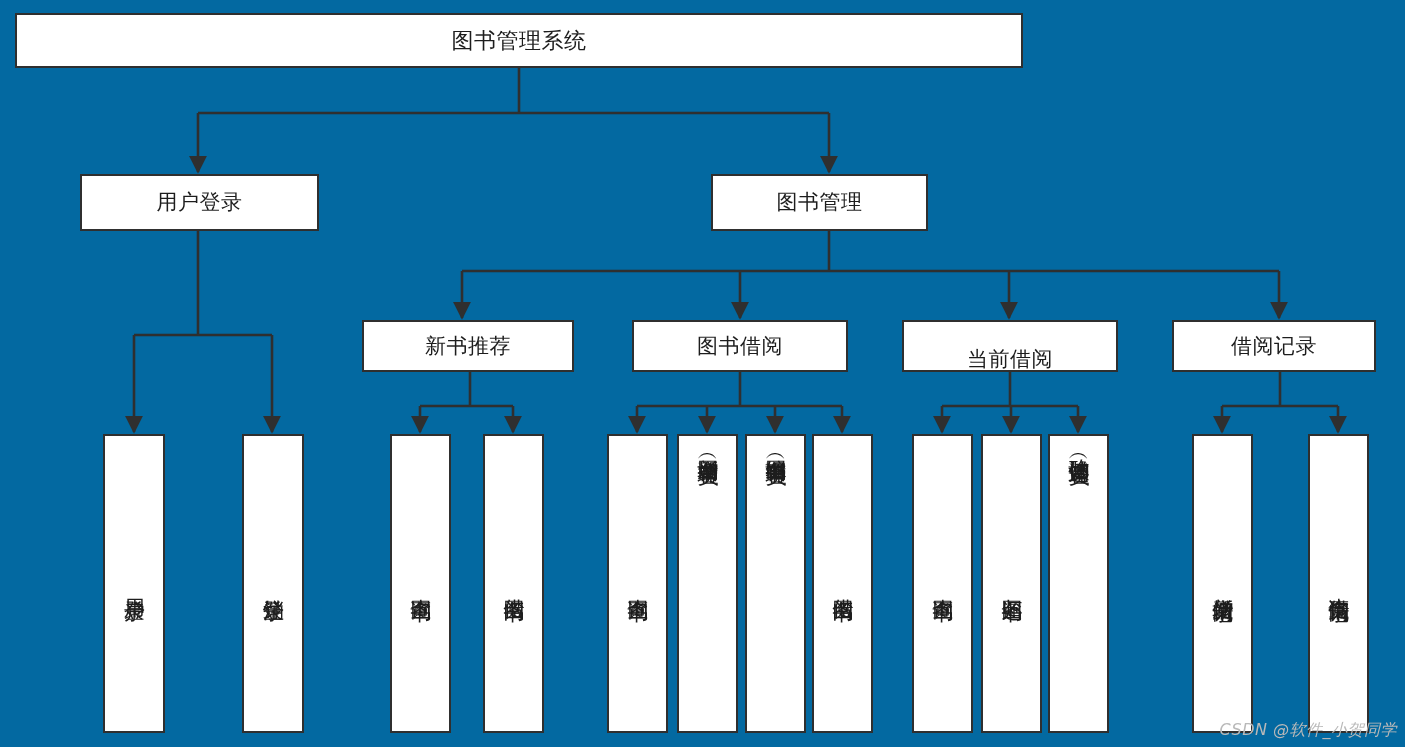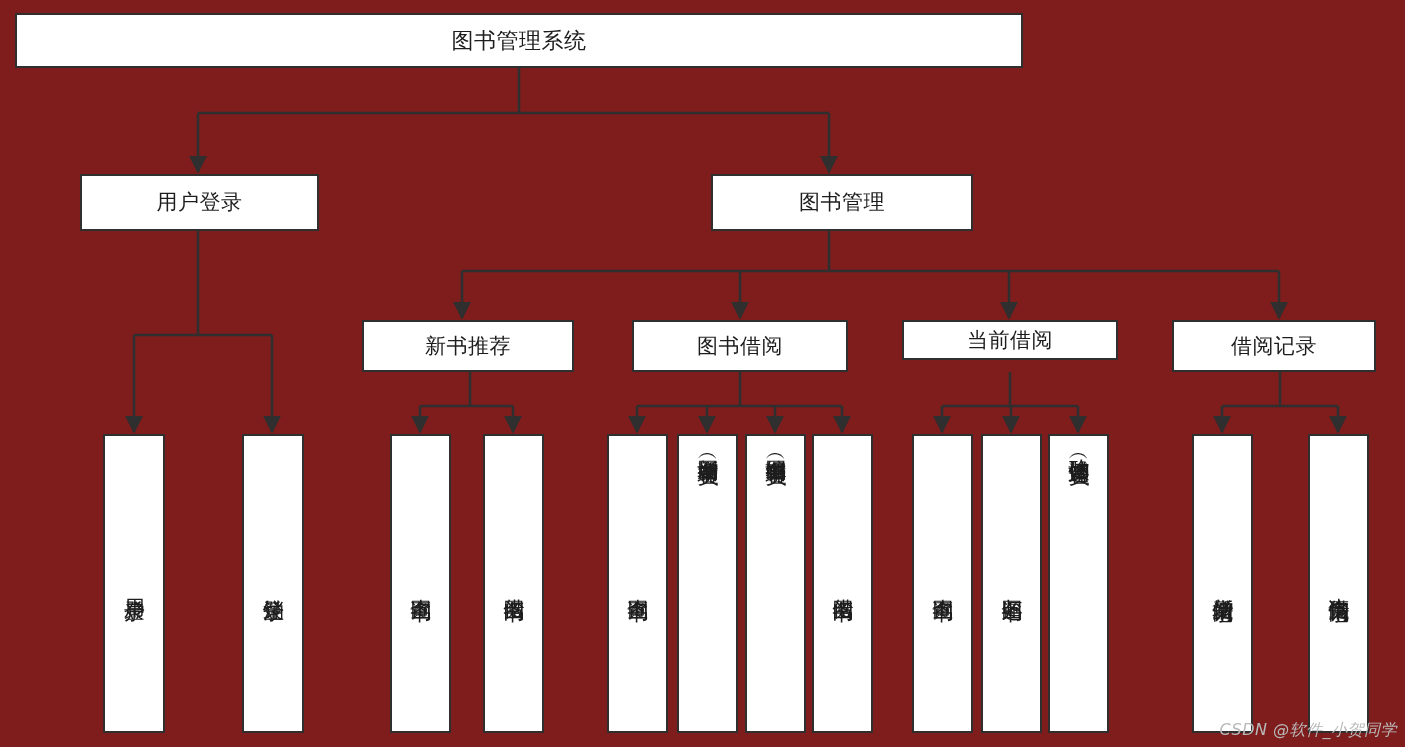--- a/index.html
+++ b/index.html
@@ -8,21 +8,21 @@
     padding: 0;
     background: #ffffff;
   }
   body {
     font-family: "DejaVu Sans", "Liberation Sans", sans-serif;
   }
   #diagram-root {
     position: relative;
     width: 1405px;
     height: 747px;
-    background: #7f1d1d;
+    background: #0369a1;
     overflow: hidden;
   }
   #edge-layer {
     position: absolute;
     left: 0;
     top: 0;
     width: 1405px;
     height: 747px;
     pointer-events: none;
   }
@@ -127,21 +127,21 @@
       </div>
       <div class="node horizontal" style="left: 80px; top: 174px; width: 239px; height: 57px;">
         <span>用户登录</span>
       </div>
       <div class="node vertical centered" style="left: 103px; top: 434px; width: 62px; height: 299px;">
         <span class="vlabel">用户登录</span>
       </div>
       <div class="node vertical centered" style="left: 242px; top: 434px; width: 62px; height: 299px;">
         <span class="vlabel">注销登录</span>
       </div>
-      <div class="node horizontal" style="left: 711px; top: 174px; width: 262px; height: 57px;">
+      <div class="node horizontal" style="left: 711px; top: 174px; width: 217px; height: 57px;">
         <span>图书管理</span>
       </div>
       <div class="node horizontal" style="left: 362px; top: 320px; width: 212px; height: 52px;">
         <span>新书推荐</span>
       </div>
       <div class="node vertical centered" style="left: 390px; top: 434px; width: 61px; height: 299px;">
         <span class="vlabel">查询图书</span>
       </div>
       <div class="node vertical centered" style="left: 483px; top: 434px; width: 61px; height: 299px;">
         <span class="vlabel">借阅图书</span>
@@ -154,21 +154,21 @@
       </div>
       <div class="node vertical" style="left: 677px; top: 434px; width: 61px; height: 299px;">
         <span class="vlabel">新增图书（管理员）</span>
       </div>
       <div class="node vertical" style="left: 745px; top: 434px; width: 61px; height: 299px;">
         <span class="vlabel">编辑图书（管理员）</span>
       </div>
       <div class="node vertical centered" style="left: 812px; top: 434px; width: 61px; height: 299px;">
         <span class="vlabel">借阅图书</span>
       </div>
-      <div class="node horizontal" style="left: 902px; top: 320px; width: 216px; height: 40px;">
+      <div class="node horizontal" style="left: 902px; top: 320px; width: 216px; height: 52px; align-items: flex-end;">
         <span>当前借阅</span>
       </div>
       <div class="node vertical centered" style="left: 912px; top: 434px; width: 61px; height: 299px;">
         <span class="vlabel">查询图书</span>
       </div>
       <div class="node vertical centered" style="left: 981px; top: 434px; width: 61px; height: 299px;">
         <span class="vlabel">归还图书</span>
       </div>
       <div class="node vertical" style="left: 1048px; top: 434px; width: 61px; height: 299px;">
         <span class="vlabel">确认归还（管理员）</span>

